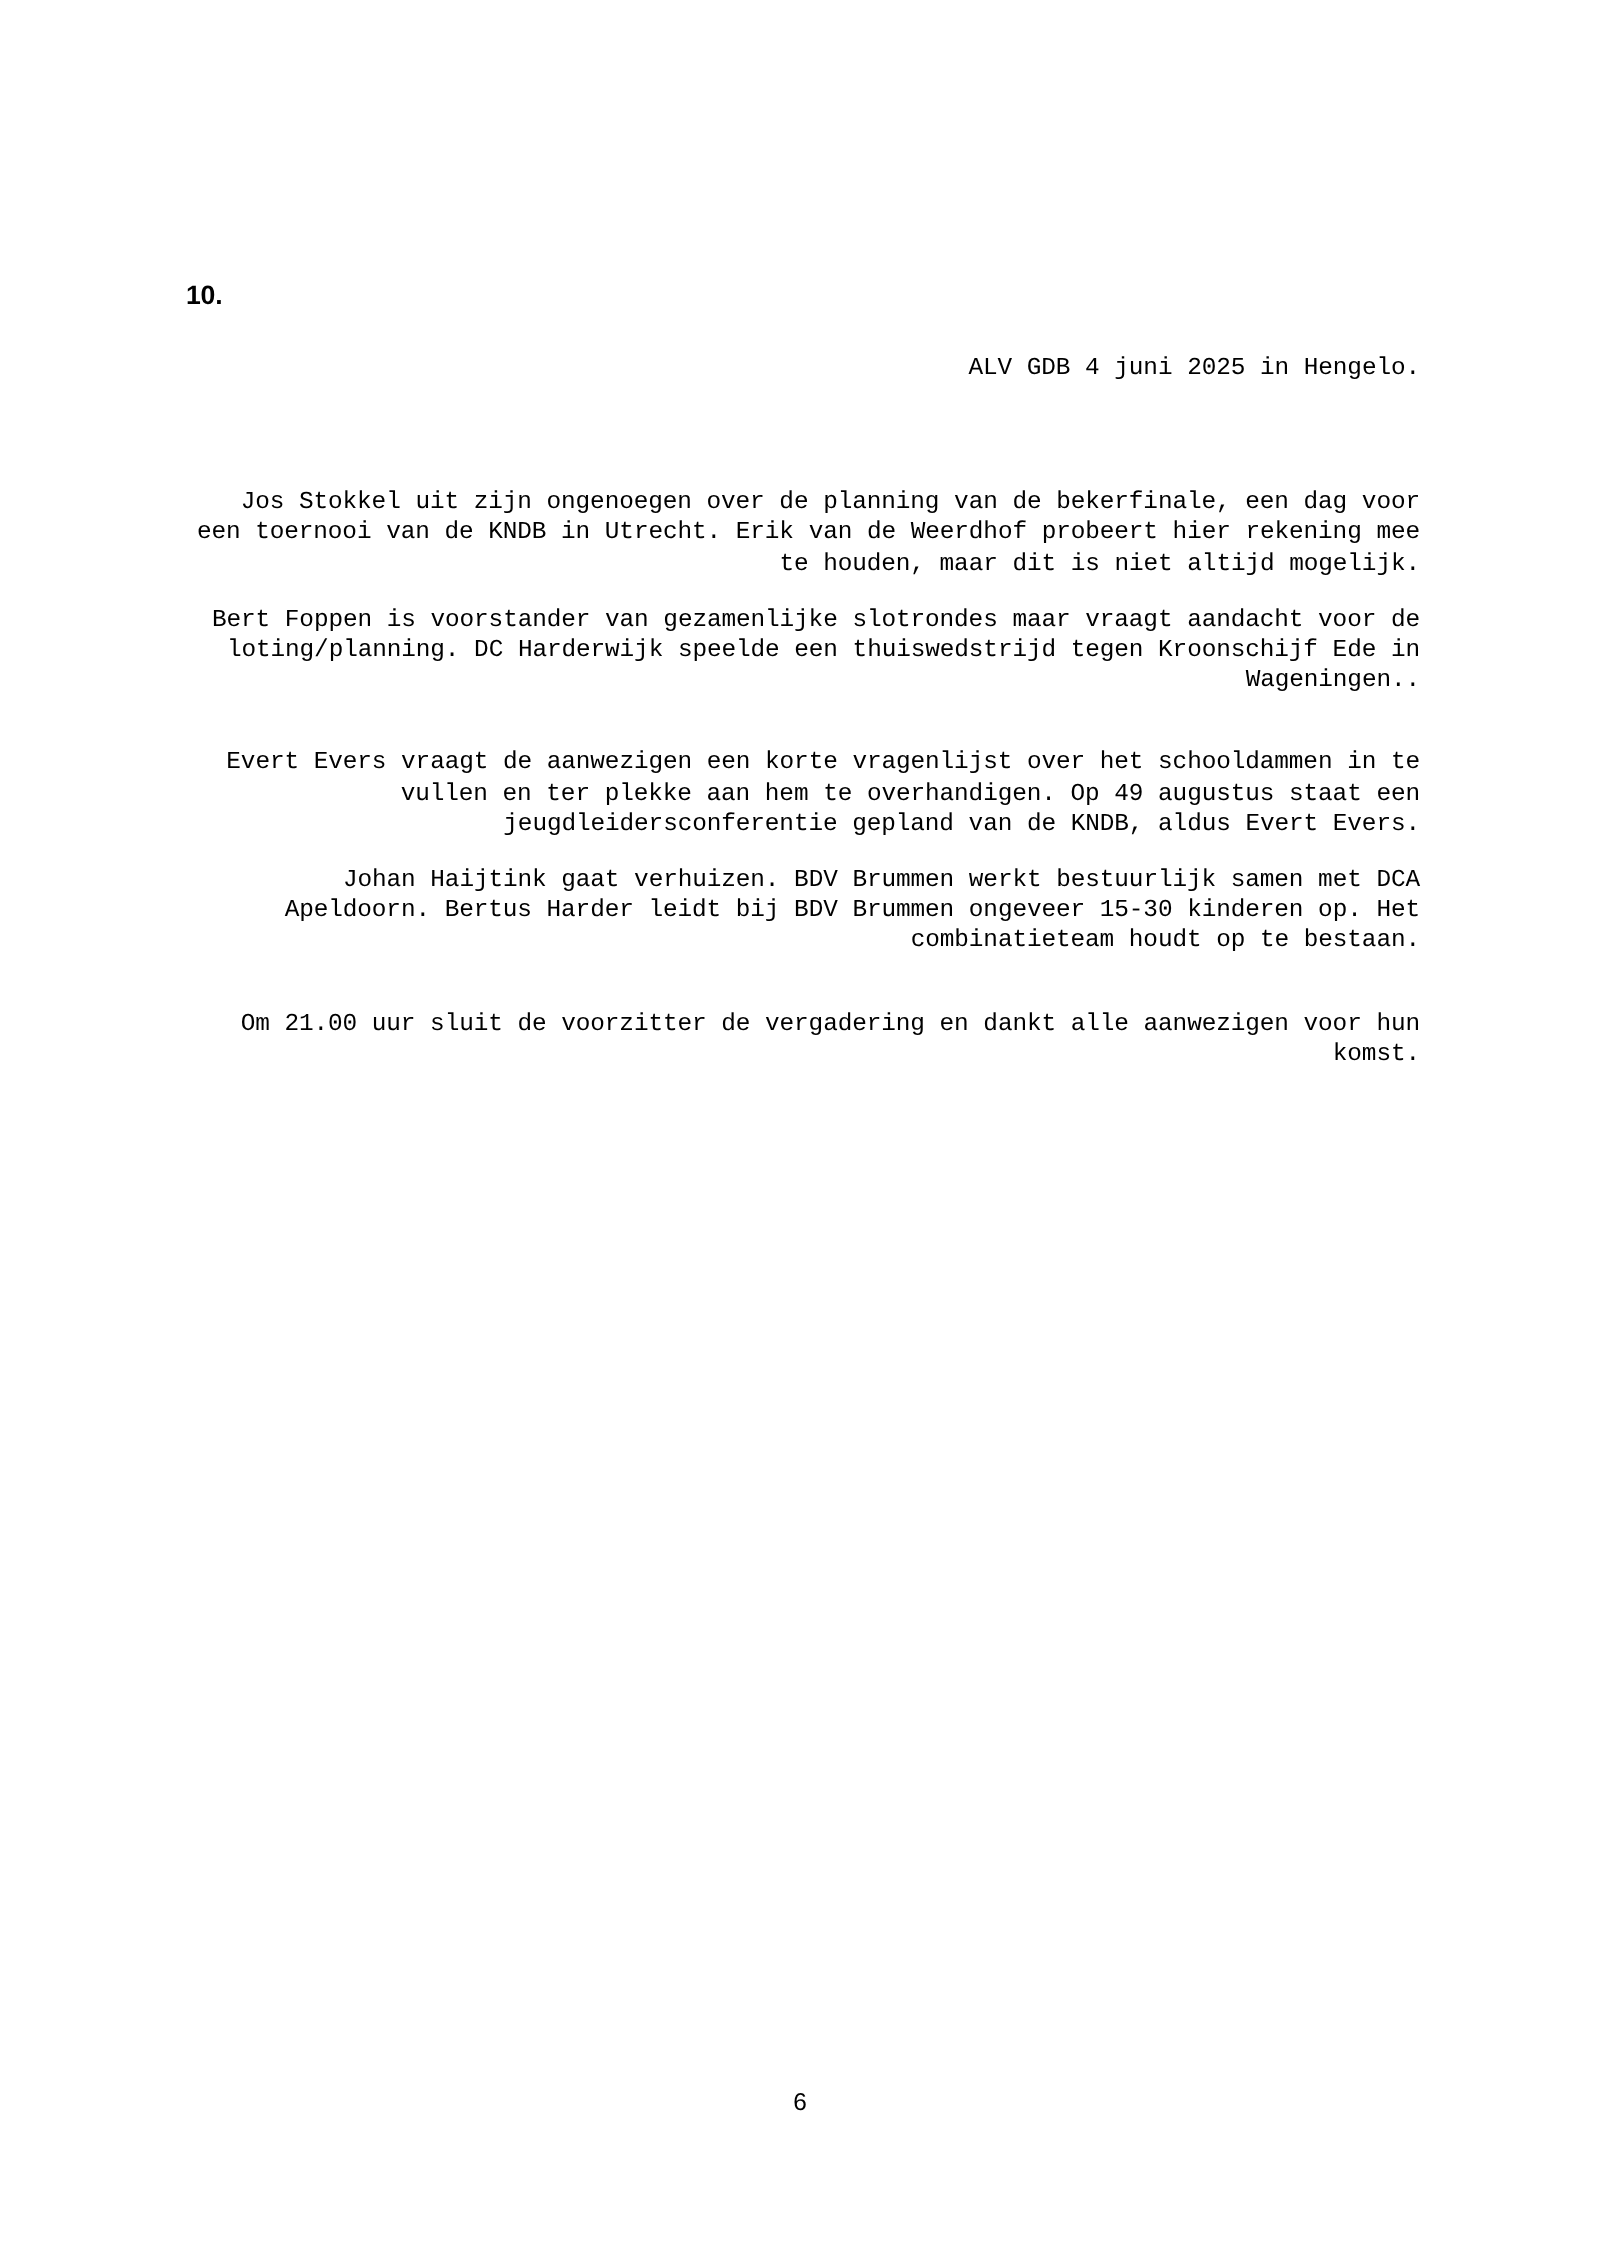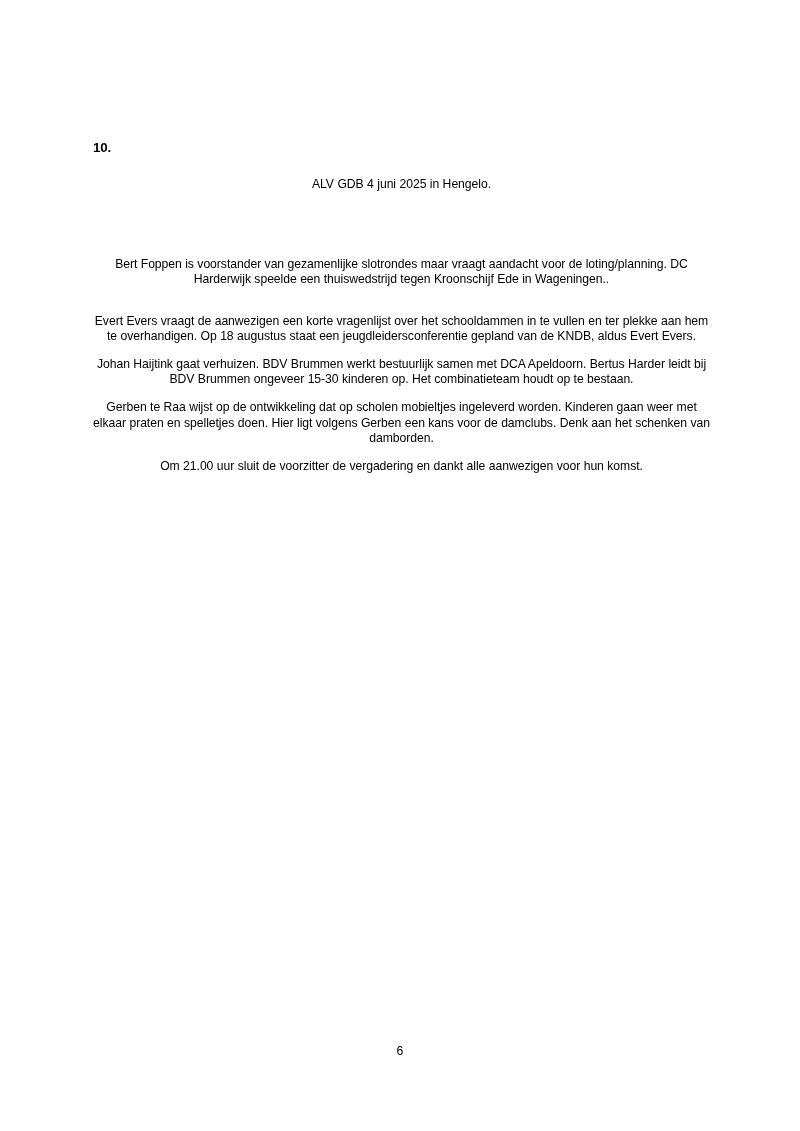--- a/index.html
+++ b/index.html
@@ -48,23 +48,24 @@
     flex: 0 0 auto;
   }
   h2.section-heading .htext {
     display: inline-block;
   }
   p.body-text {
     font-size: 12.2px;
     line-height: 15.2px;
     margin: 0;
     padding: 0;
-    text-align: center;
+    text-align: right;
     letter-spacing: -0.05px;
     word-spacing: 0.1px;
+    font-family: Liberation Mono, monospace;
   }
   .gap-after-h10 { height: 21px; }
   .gap-before-h11 { height: 32px; }
   .gap-after-h11 { height: 20px; }
   .para-gap { height: 13px; }
   .page-number {
     position: absolute;
     left: 0;
     top: 1044px;
     width: 800px;
@@ -87,34 +88,34 @@
 
     <div class="gap-after-h10"></div>
 
     <p class="body-text">ALV GDB 4 juni 2025 in Hengelo.</p>
 
     <div class="gap-before-h11"></div>
 
 
     <div class="gap-after-h11"></div>
 
+    <p class="body-text">Jos Stokkel uit zijn ongenoegen over de planning van de bekerfinale, een dag voor een toernooi van de KNDB in Utrecht. Erik van de Weerdhof probeert hier rekening mee te houden, maar dit is niet altijd mogelijk.</p>
     <div class="para-gap"></div>
 
     <p class="body-text">Bert Foppen is voorstander van gezamenlijke slotrondes maar vraagt aandacht voor de loting/planning. DC Harderwijk speelde een thuiswedstrijd tegen Kroonschijf Ede in Wageningen..</p>
     <div class="para-gap"></div>
 
     <div class="para-gap"></div>
 
-    <p class="body-text">Evert Evers vraagt de aanwezigen een korte vragenlijst over het schooldammen in te vullen en ter plekke aan hem te overhandigen. Op 18 augustus staat een jeugdleidersconferentie gepland van de KNDB, aldus Evert Evers.</p>
+    <p class="body-text">Evert Evers vraagt de aanwezigen een korte vragenlijst over het schooldammen in te vullen en ter plekke aan hem te overhandigen. Op 49 augustus staat een jeugdleidersconferentie gepland van de KNDB, aldus Evert Evers.</p>
     <div class="para-gap"></div>
 
     <p class="body-text">Johan Haijtink gaat verhuizen. BDV Brummen werkt bestuurlijk samen met DCA Apeldoorn. Bertus Harder leidt bij BDV Brummen ongeveer 15-30 kinderen op. Het combinatieteam houdt op te bestaan.</p>
     <div class="para-gap"></div>
 
-    <p class="body-text">Gerben te Raa wijst op de ontwikkeling dat op scholen mobieltjes ingeleverd worden. Kinderen gaan weer met elkaar praten en spelletjes doen. Hier ligt volgens Gerben een kans voor de damclubs. Denk aan het schenken van damborden.</p>
     <div class="para-gap"></div>
 
     <p class="body-text">Om 21.00 uur sluit de voorzitter de vergadering en dankt alle aanwezigen voor hun komst.</p>
 
   </div>
 
   <div class="page-number">6</div>
 
 </div>
 

